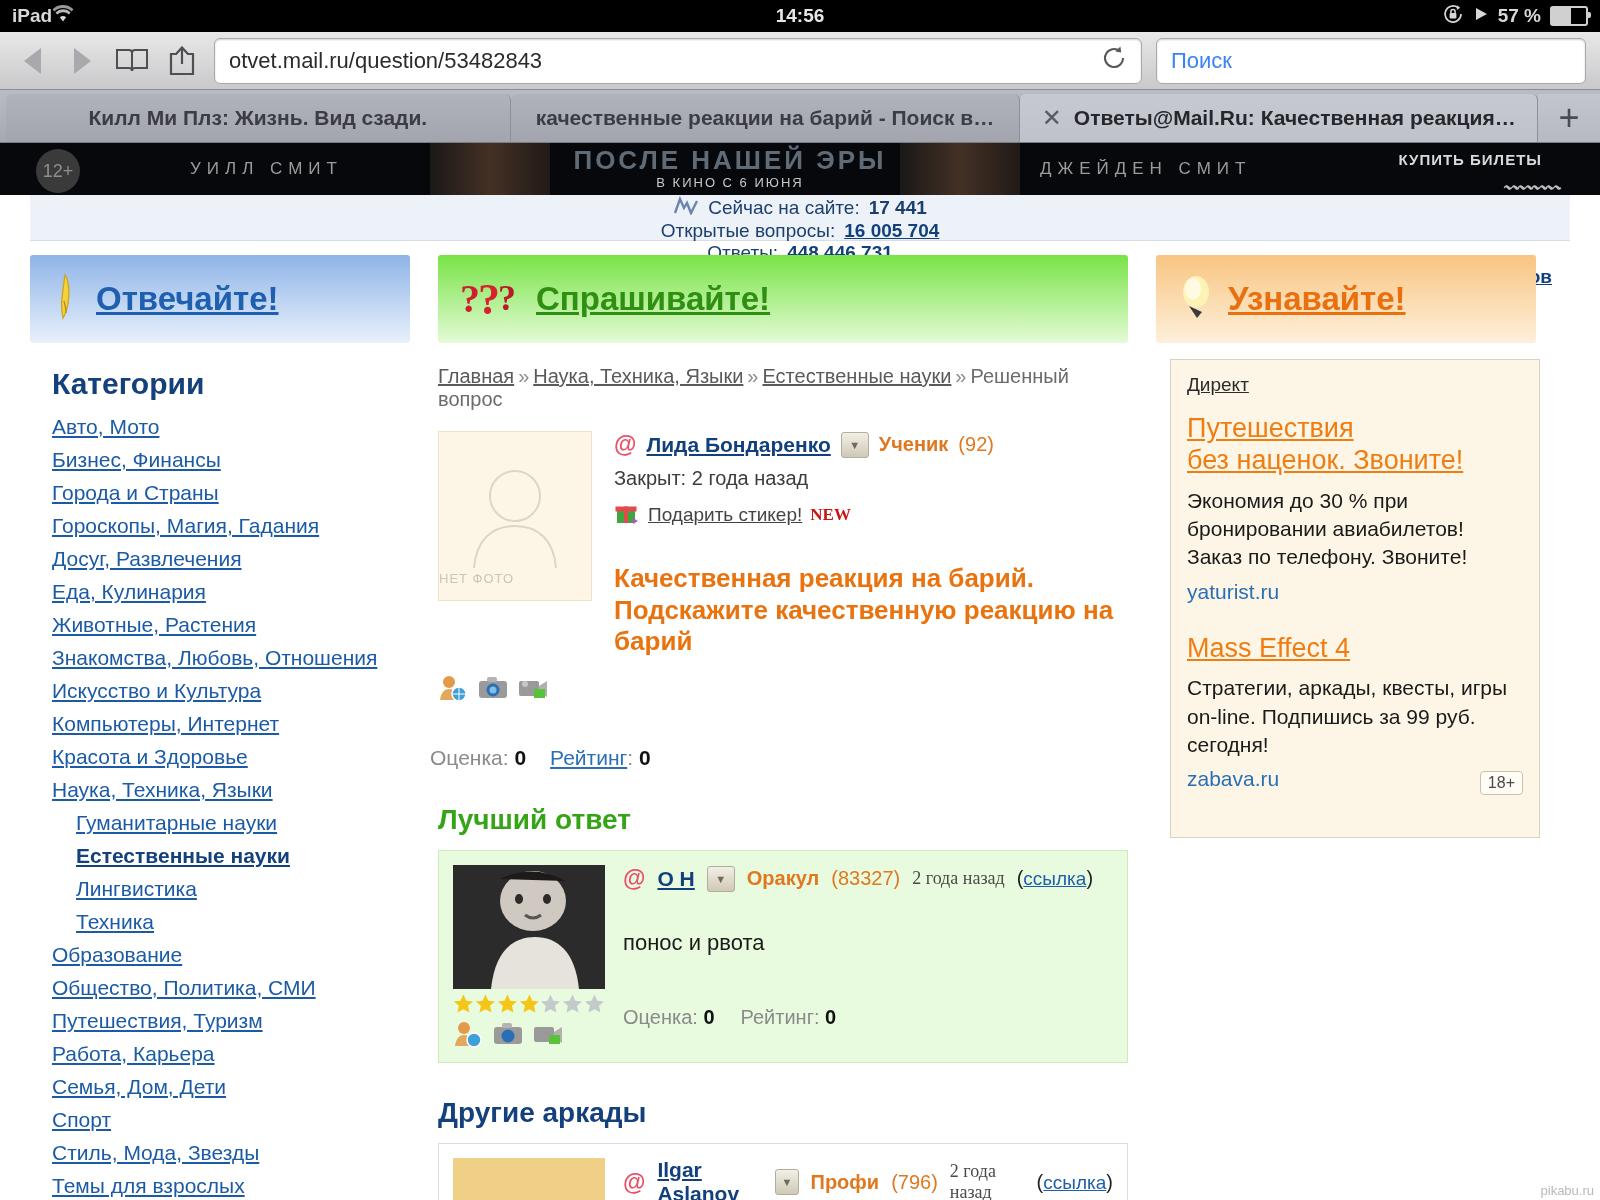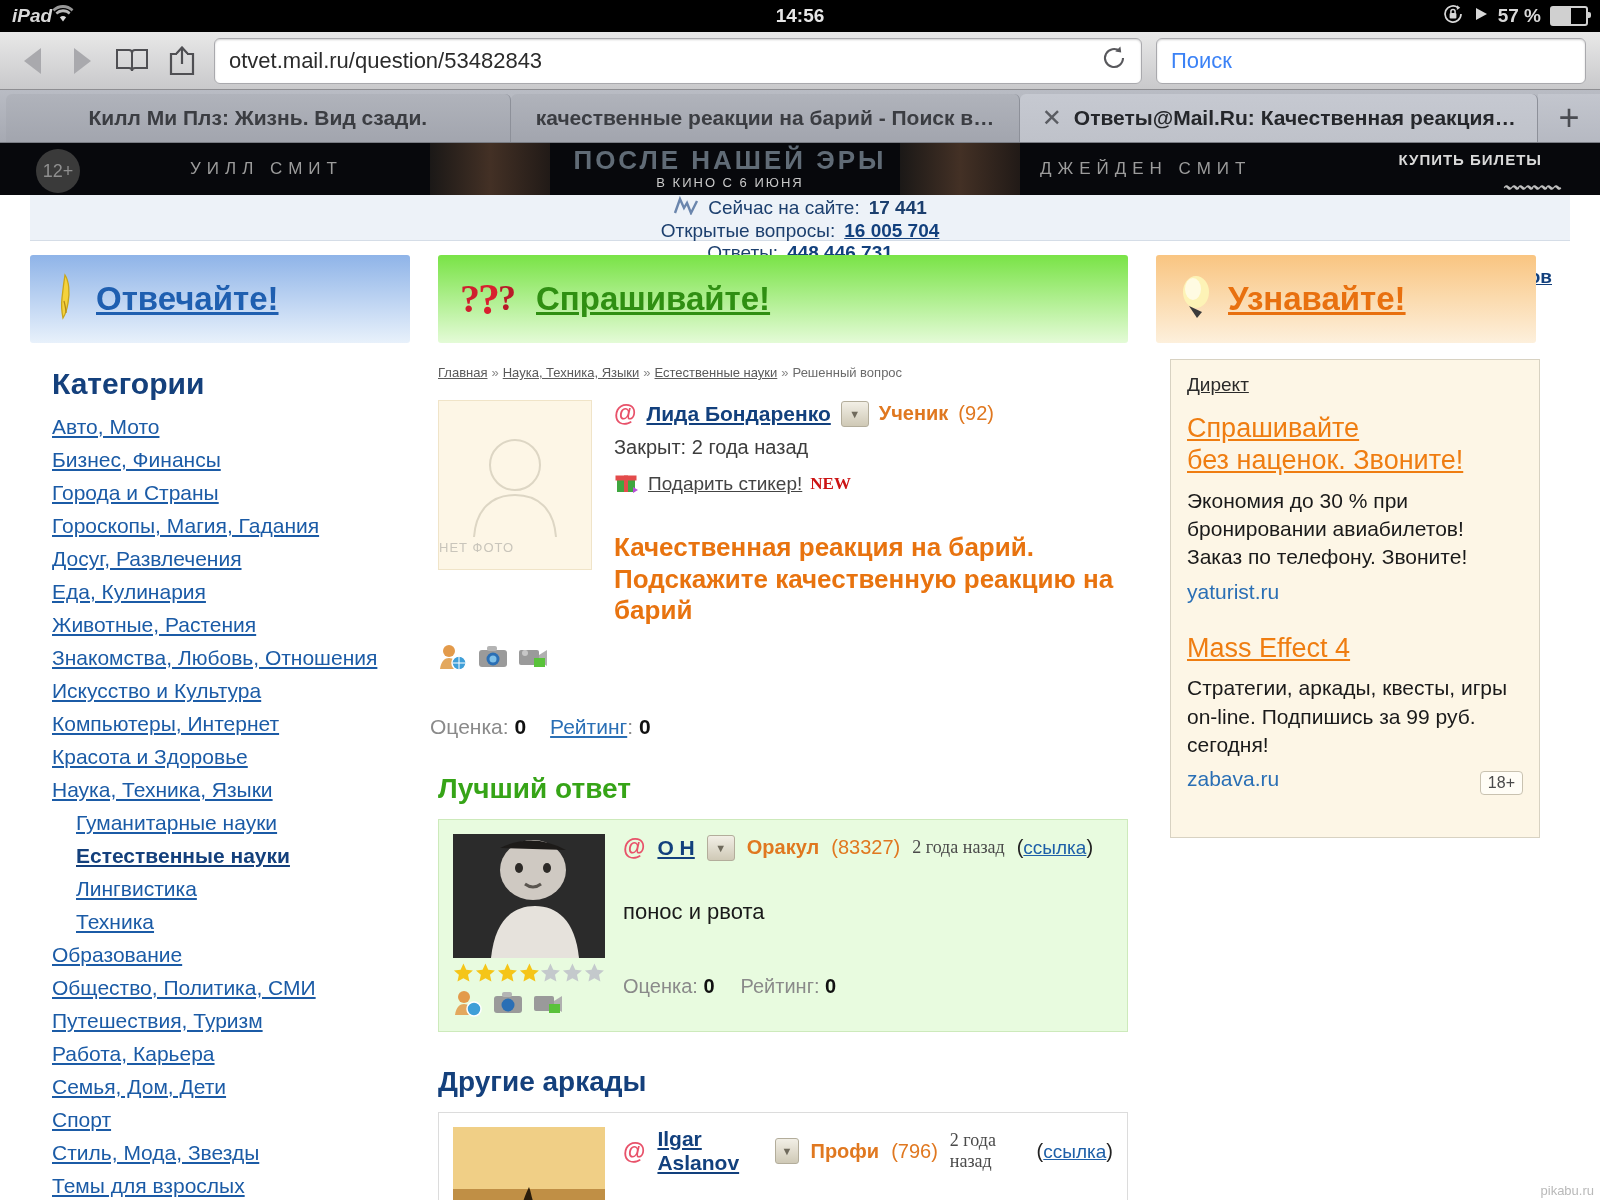--- a/index.html
+++ b/index.html
@@ -7,21 +7,21 @@
     width:1600px;height:1200px;overflow:hidden;
     font-family:"Liberation Sans", sans-serif;
     background:#ffffff;
     -webkit-font-smoothing:antialiased;
   }
   .screen{position:relative;width:1600px;height:1200px;overflow:hidden;}
 
   
   .statusbar{height:32px;background:#000;color:#d8d8d8;display:flex;align-items:center;
     font-size:19px;font-weight:bold;position:relative;padding:0 12px;}
-  .sb-left{display:flex;gap:0;font-style:italic;}
+  .sb-left{display:flex;gap:0;}
   .sb-center{position:absolute;left:0;right:0;text-align:center;font-size:19px;font-weight:bold;color:#e6e6e6;}
   .sb-right{margin-left:auto;display:flex;align-items:center;gap:9px;position:relative;z-index:2;}
   .wifi{display:inline-block;}
   .batt{width:34px;height:16px;border:2px solid #d0d0d0;border-radius:3px;position:relative;}
   .batt:after{content:"";position:absolute;right:-5px;top:4px;width:3px;height:6px;background:#d0d0d0;border-radius:0 2px 2px 0;}
   .batt i{display:block;height:100%;background:#d0d0d0;width:57%;}
 
   
   .chrome{background:linear-gradient(#e8e8e8,#c9c9cb);border-bottom:1px solid #8e8e92;
     padding:10px 14px 10px 14px;display:flex;align-items:center;gap:14px;height:58px;box-sizing:border-box;}
@@ -92,21 +92,21 @@
   .col-right{width:400px;padding-top:16px;padding-left:30px;box-sizing:border-box;}
 
   .cat-title{font-size:30px;font-weight:bold;color:#14407c;margin:8px 0 14px 22px;}
   .cat-list{list-style:none;margin:0;padding:0 0 0 22px;}
   .cat-list li{margin:0 0 9px 0;}
   .cat-list a{font-size:21px;color:#1b5ba6;text-decoration:underline;}
   .cat-list li.sub{padding-left:24px;}
   .cat-list li.sub.cur a{font-weight:bold;color:#14407c;}
 
   
-  .crumbs{font-size:13px;color:#6b6b6b;margin:6px 14px 20px 8px;}
+  .crumbs{font-size:20px;color:#6b6b6b;margin:6px 14px 20px 8px;}
   .crumbs a{color:#5a5a5a;text-decoration:underline;}
   .crumbs span.sep{color:#8a8a8a;padding:0 4px;}
 
   
   .qwrap{display:flex;gap:22px;padding-left:8px;}
   .qphoto{width:152px;height:168px;background:#fdf6e6;border:1px solid #f0e4c8;
     display:flex;flex-direction:column;align-items:center;justify-content:center;position:relative;}
   .nophoto-label{position:absolute;bottom:14px;width:100%;text-align:left;font-size:13px;color:#c9c5bb;letter-spacing:1px;}
   .qmeta{flex:1;}
   .author-row{display:flex;align-items:center;gap:10px;font-size:21px;}
@@ -553,21 +553,21 @@
       </div>
 
     </div>
 
     <div class="col-right">
       <div class="direct">
         <div class="direct-title">Директ</div>
 
         <div class="ad-block">
           <a href="#" class="ad-title">
-            <span>Спрашивайте</span><br>
+            <span>Путешествия</span><br>
             <span>без наценок. Звоните!</span>
           </a>
           <div class="ad-text">Экономия до 30 % при бронировании авиабилетов! Заказ по телефону. Звоните!</div>
           <div class="ad-url">yaturist.ru</div>
         </div>
 
         <div class="ad-block">
           <a href="#" class="ad-title">Mass Effect 4</a>
           <div class="ad-text">Стратегии, аркады, квесты, игры on-line. Подпишись за 99 руб. сегодня!</div>
           <div class="ad-url">zabava.ru</div>

